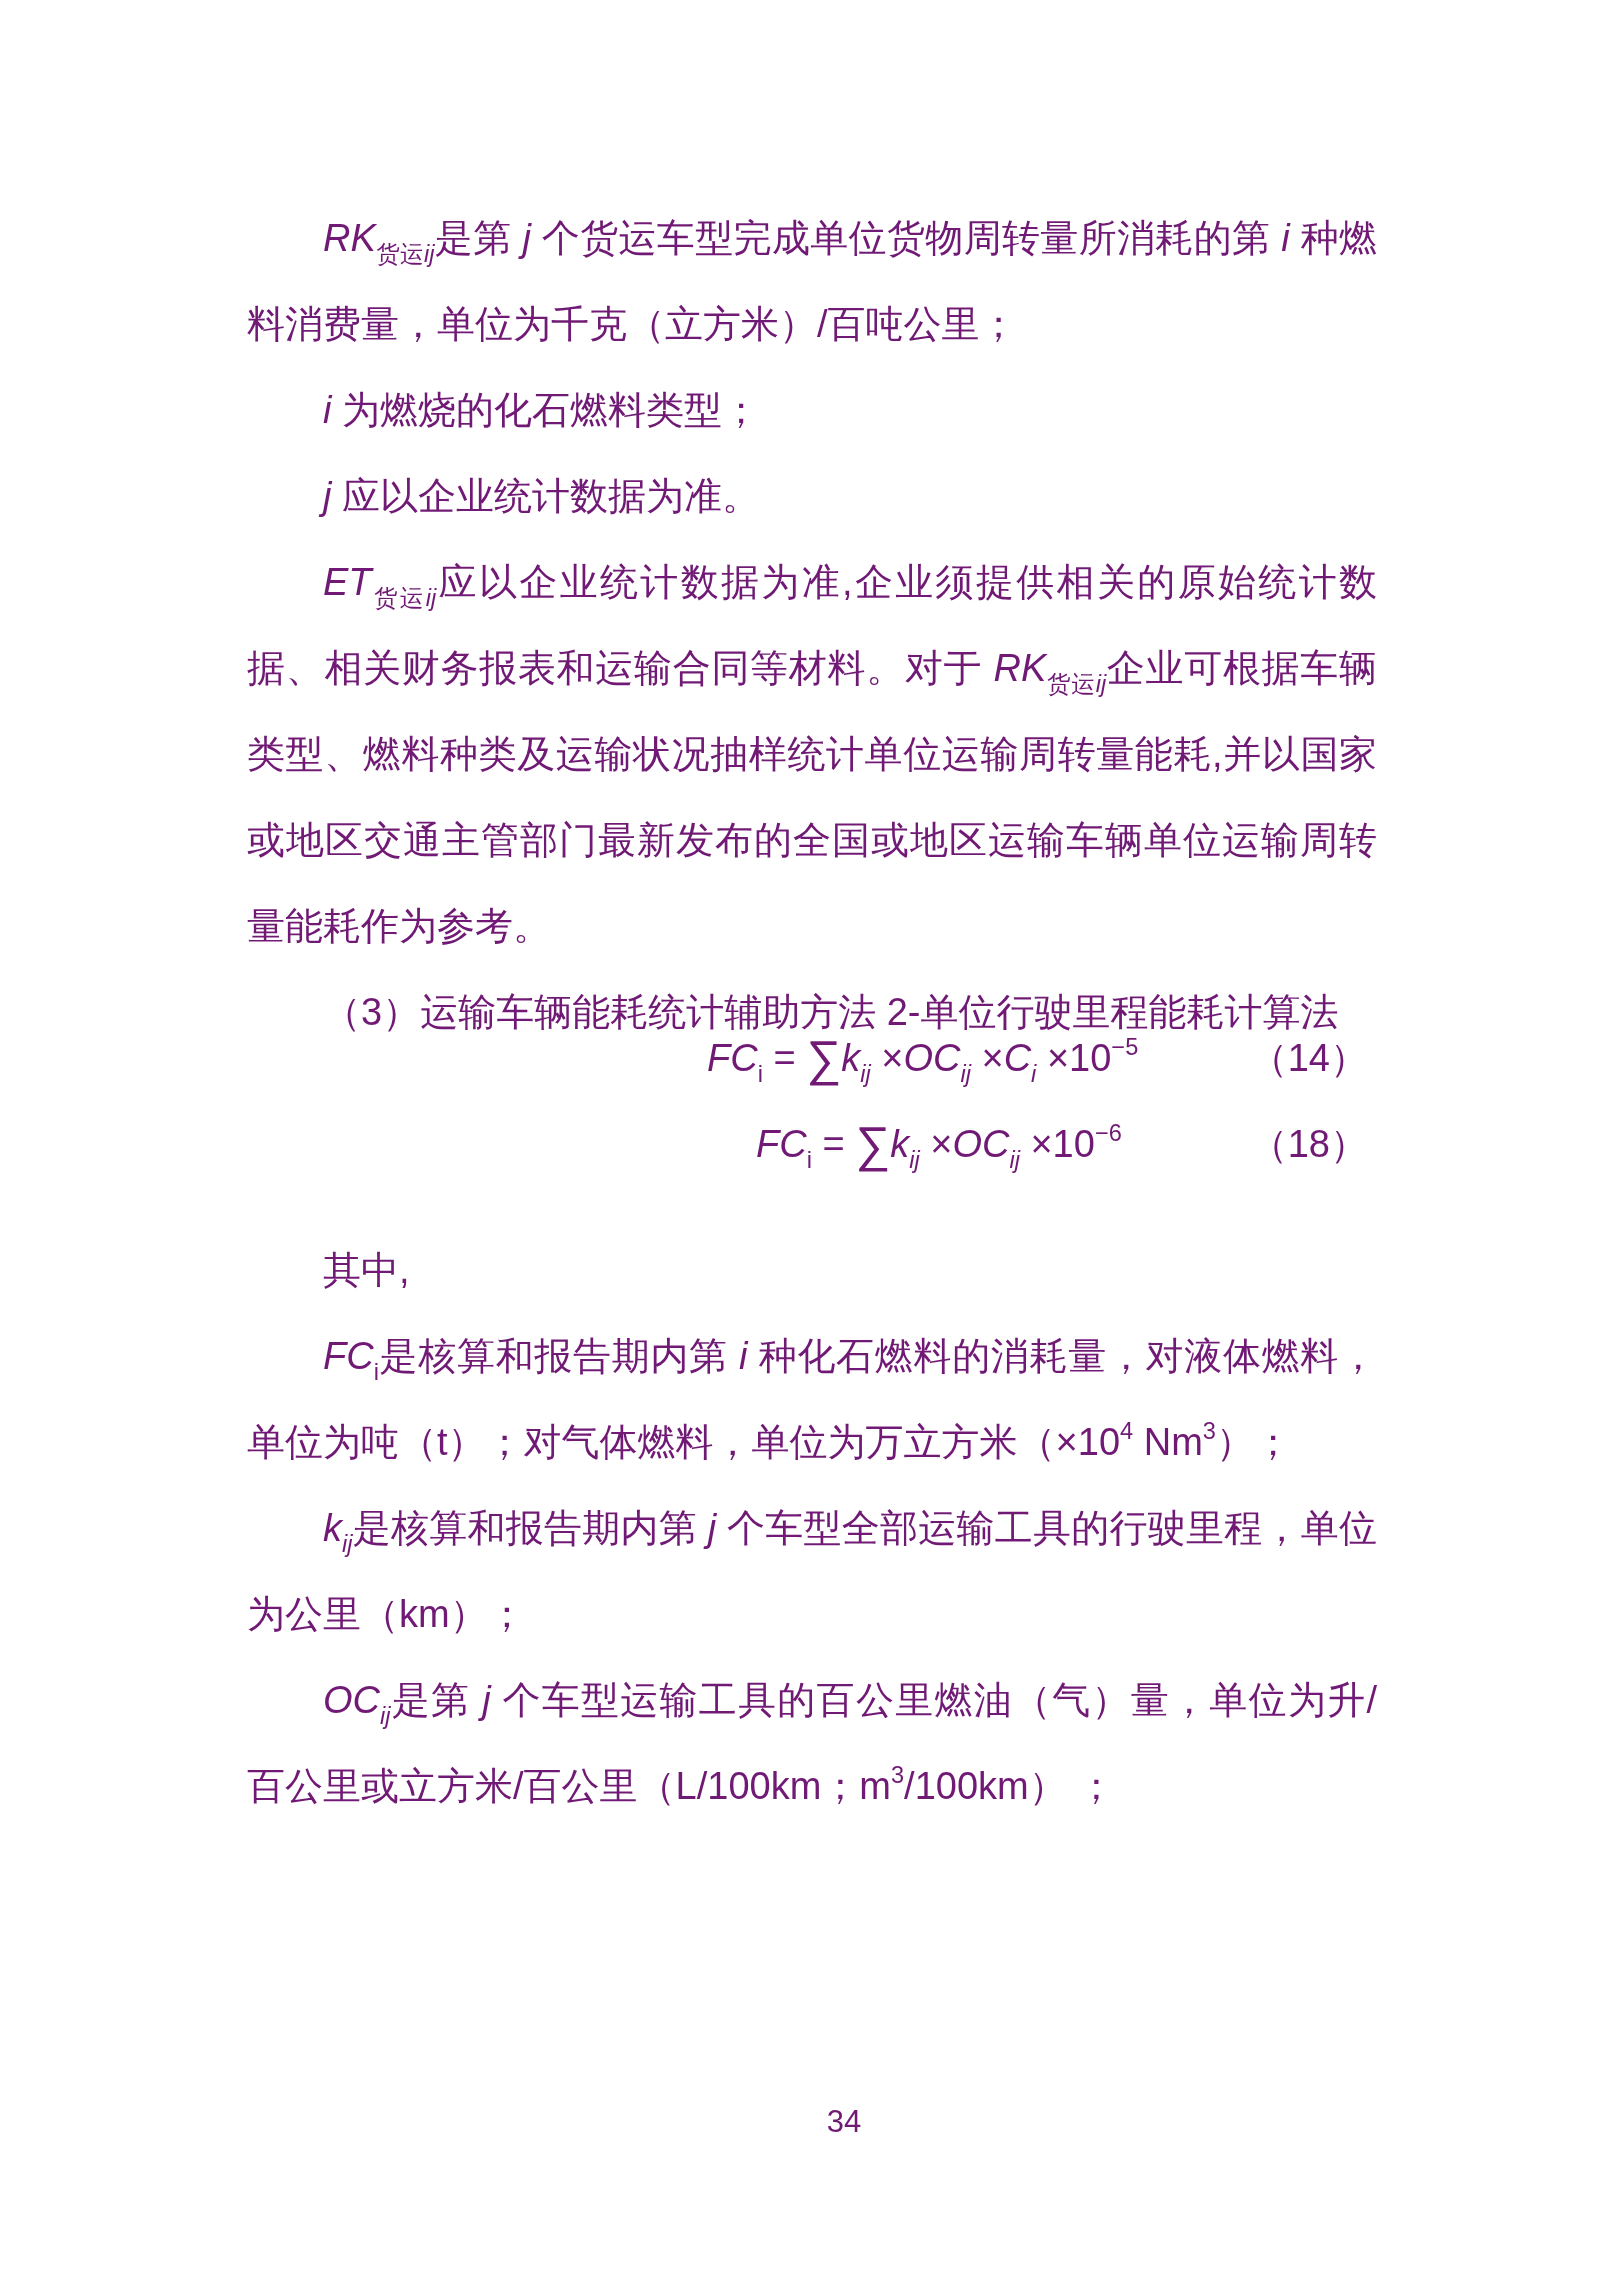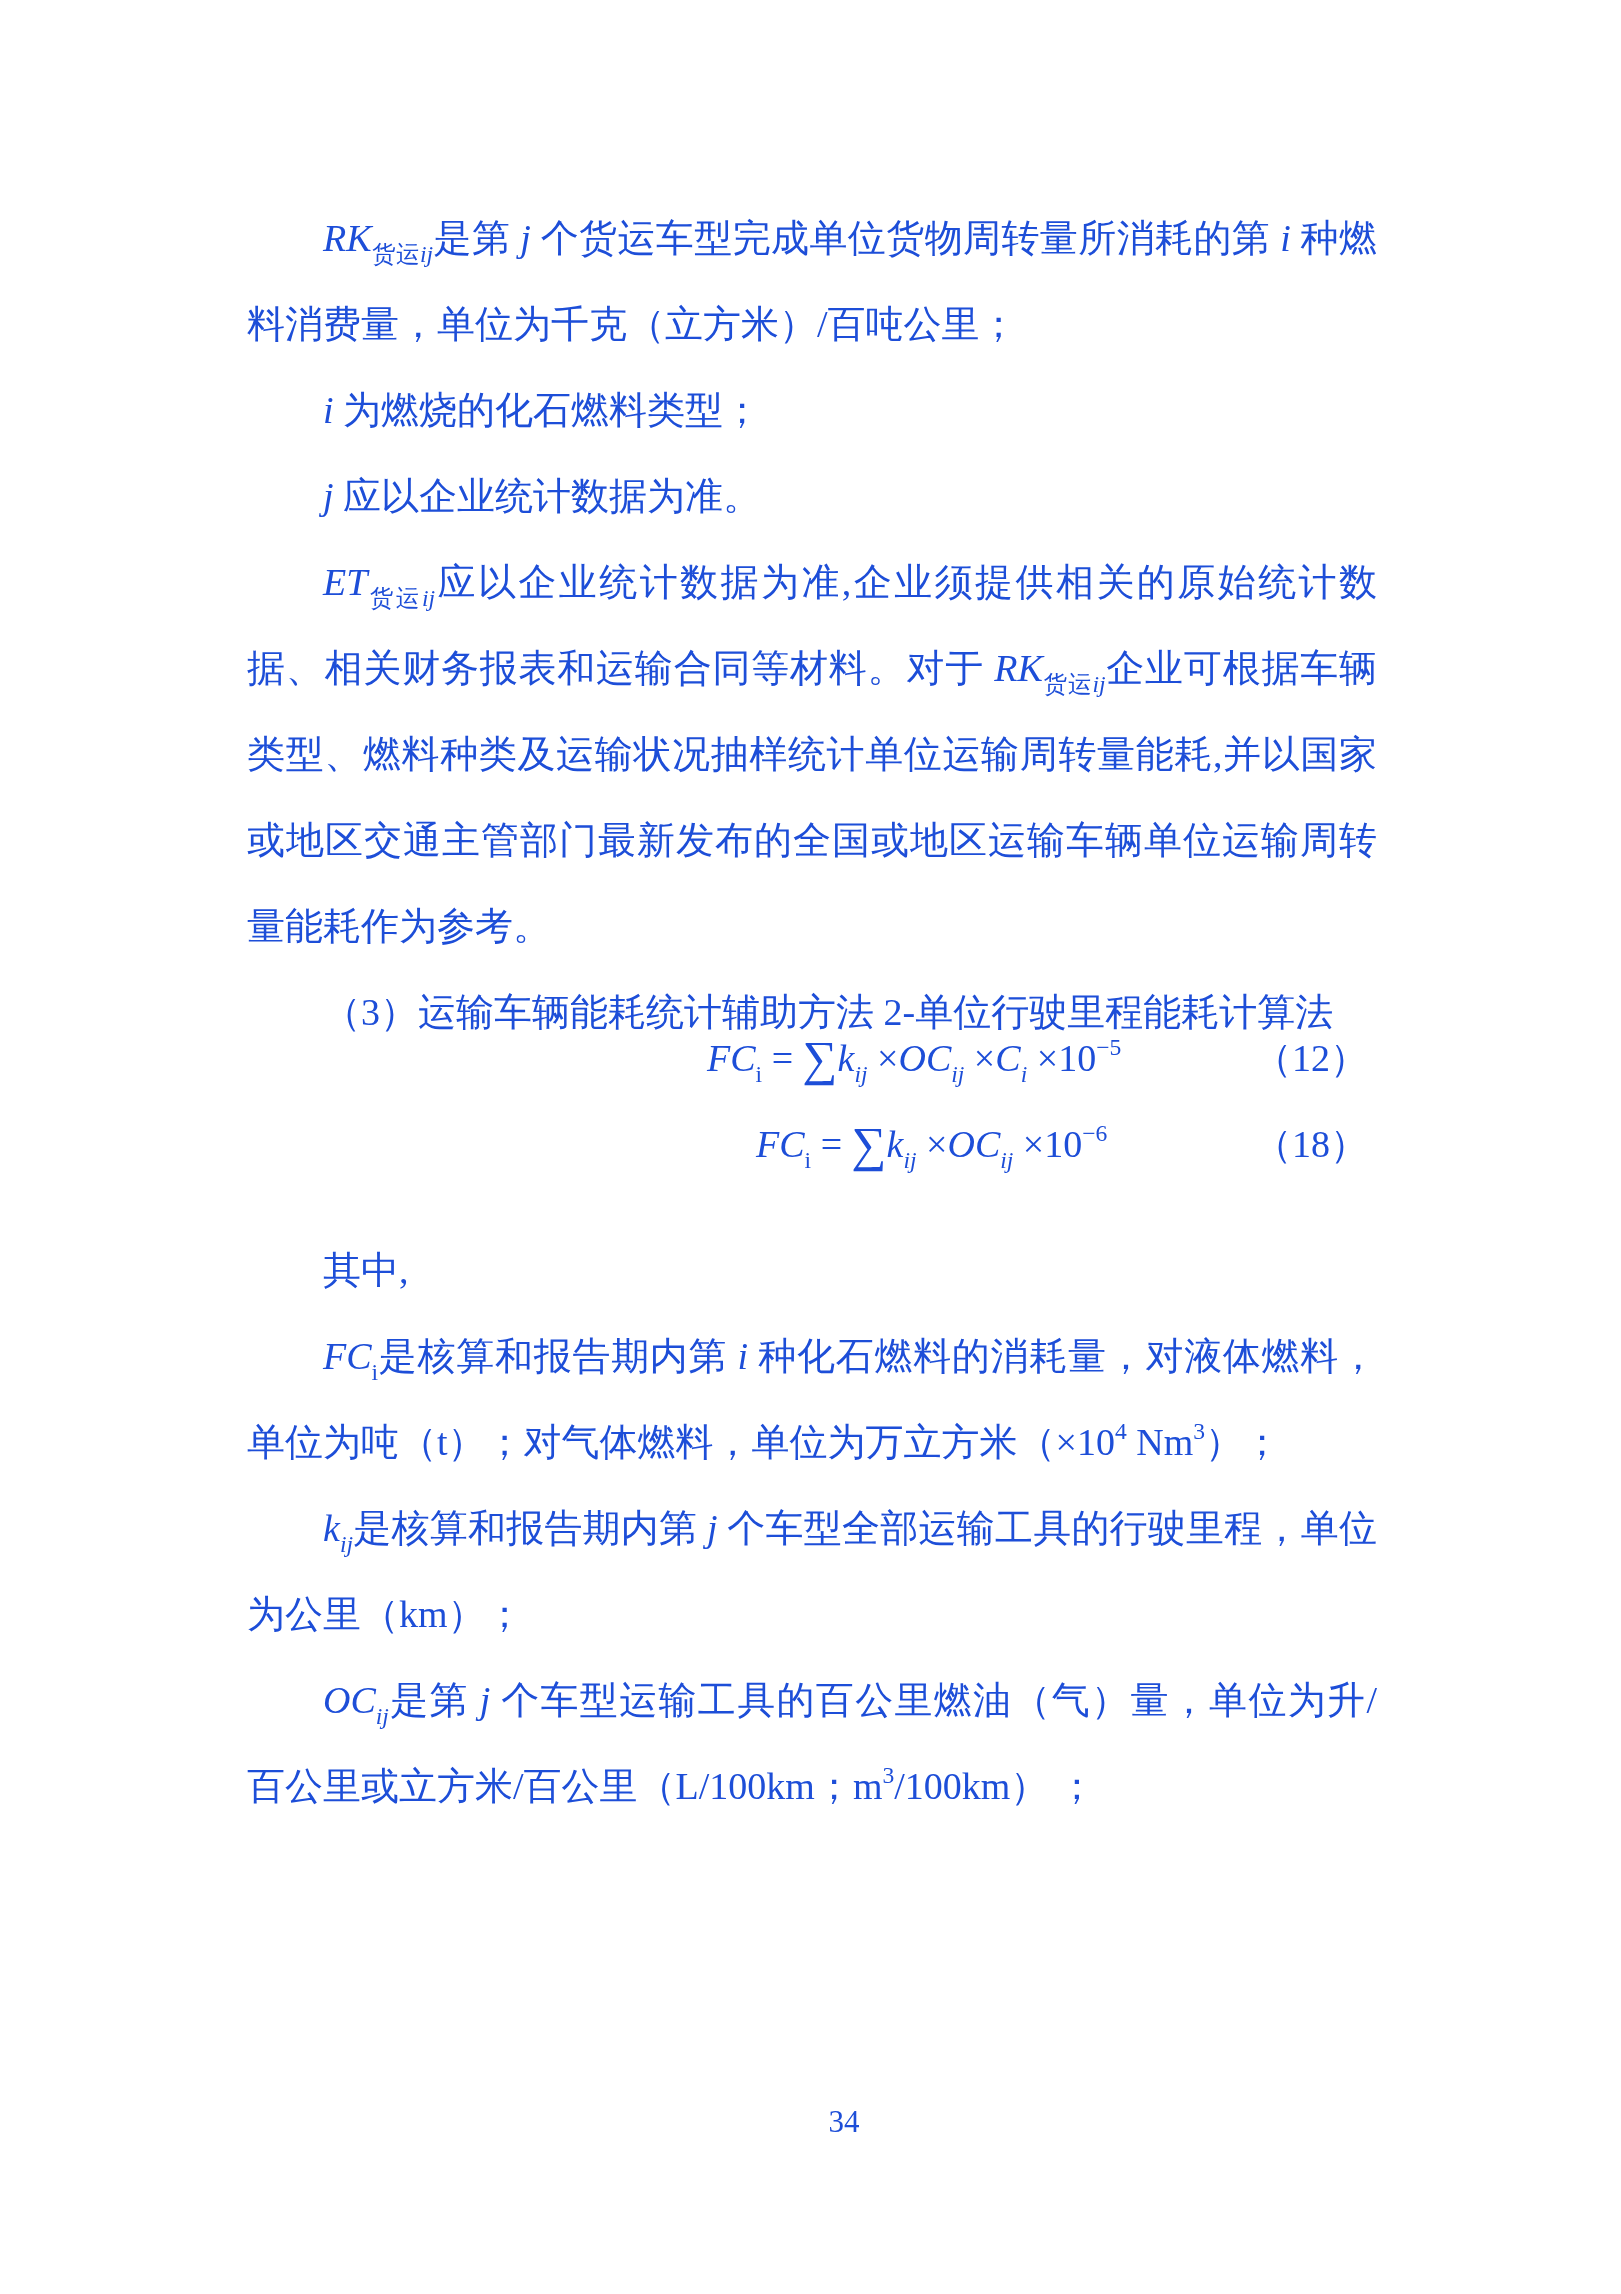--- a/index.html
+++ b/index.html
@@ -1,18 +1,18 @@
 <!DOCTYPE html>
 <html lang="zh" style="font-size:14.5px"><head>
 <meta charset="utf-8">
 <style>
   html,body{margin:0;padding:0;background:#ffffff;}
   .page{
     width:1622px;height:2295px;background:#ffffff;position:relative;overflow:hidden;
-    font-family:Liberation Serif, serif;color:#1d4ed8;
+    font-family:Liberation Sans, sans-serif;color:#701a75;
   }
   .content{position:absolute;left:247px;top:195px;width:1130px;}
   .para{
     margin:0;font-size:38px;line-height:86px;text-align:justify;text-indent:76px;
     word-break:break-all;
   }
   .seg-cn{font-style:normal;}
   .seg-var{font-style:italic;}
   .seg-sub{font-size:23.6px;position:relative;top:11px;line-height:0;}
   .seg-subvar{font-size:23.6px;position:relative;top:11px;line-height:0;font-style:italic;}
@@ -33,21 +33,21 @@
 
 <div class="page">
   <div class="content">
       <p class="para"><span class="seg-var">RK</span><span class="seg-sub">货运</span><span class="seg-subvar">ij</span><span class="seg-cn">是第 </span><span class="seg-var">j</span><span class="seg-cn"> 个货运车型完成单位货物周转量所消耗的第 </span><span class="seg-var">i</span><span class="seg-cn"> 种燃料消费量，单位为千克（立方米）/百吨公里；</span></p>
       <p class="para"><span class="seg-var">i</span><span class="seg-cn"> 为燃烧的化石燃料类型；</span></p>
       <p class="para"><span class="seg-var">j</span><span class="seg-cn"> 应以企业统计数据为准。</span></p>
       <p class="para"><span class="seg-var">ET</span><span class="seg-sub">货运</span><span class="seg-subvar">ij</span><span class="seg-cn">应以企业统计数据为准,企业须提供相关的原始统计数据、相关财务报表和运输合同等材料。对于 </span><span class="seg-var">RK</span><span class="seg-sub">货运</span><span class="seg-subvar">ij</span><span class="seg-cn">企业可根据车辆类型、燃料种类及运输状况抽样统计单位运输周转量能耗,并以国家或地区交通主管部门最新发布的全国或地区运输车辆单位运输周转量能耗作为参考。</span></p>
       <p class="para"><span class="seg-cn">（3）运输车辆能耗统计辅助方法 2-单位行驶里程能耗计算法</span></p>
       <div class="formula-row f0">
         <span class="math"><span class="seg-var">FC</span><span class="seg-sub">i</span><span class="seg-cn"> = </span><span class="seg-sum">∑</span><span class="seg-var">k</span><span class="seg-subvar">ij</span><span class="seg-cn"> ×</span><span class="seg-var">OC</span><span class="seg-subvar">ij</span><span class="seg-cn"> ×</span><span class="seg-var">C</span><span class="seg-subvar">i</span><span class="seg-cn"> ×10</span><span class="seg-sup">−5</span></span>
-        <span class="eqnum">（12）</span>
+        <span class="eqnum">（14）</span>
       </div>
       <div class="formula-row f1">
         <span class="math"><span class="seg-var">FC</span><span class="seg-sub">i</span><span class="seg-cn"> = </span><span class="seg-sum">∑</span><span class="seg-var">k</span><span class="seg-subvar">ij</span><span class="seg-cn"> ×</span><span class="seg-var">OC</span><span class="seg-subvar">ij</span><span class="seg-cn"> ×10</span><span class="seg-sup">−6</span></span>
         <span class="eqnum">（18）</span>
       </div>
       <p class="para"><span class="seg-cn">其中,</span></p>
       <p class="para"><span class="seg-var">FC</span><span class="seg-sub">i</span><span class="seg-cn">是核算和报告期内第 </span><span class="seg-var">i</span><span class="seg-cn"> 种化石燃料的消耗量，对液体燃料，单位为吨（t）；对气体燃料，单位为万立方米（×10</span><span class="seg-sup">4</span><span class="seg-cn"> Nm</span><span class="seg-sup">3</span><span class="seg-cn">）；</span></p>
       <p class="para"><span class="seg-var">k</span><span class="seg-subvar">ij</span><span class="seg-cn">是核算和报告期内第 </span><span class="seg-var">j</span><span class="seg-cn"> 个车型全部运输工具的行驶里程，单位为公里（km）；</span></p>
       <p class="para"><span class="seg-var">OC</span><span class="seg-subvar">ij</span><span class="seg-cn">是第 </span><span class="seg-var">j</span><span class="seg-cn"> 个车型运输工具的百公里燃油（气）量，单位为升/百公里或立方米/百公里（L/100km；m</span><span class="seg-sup">3</span><span class="seg-cn">/100km） ；</span></p>
     </div>

